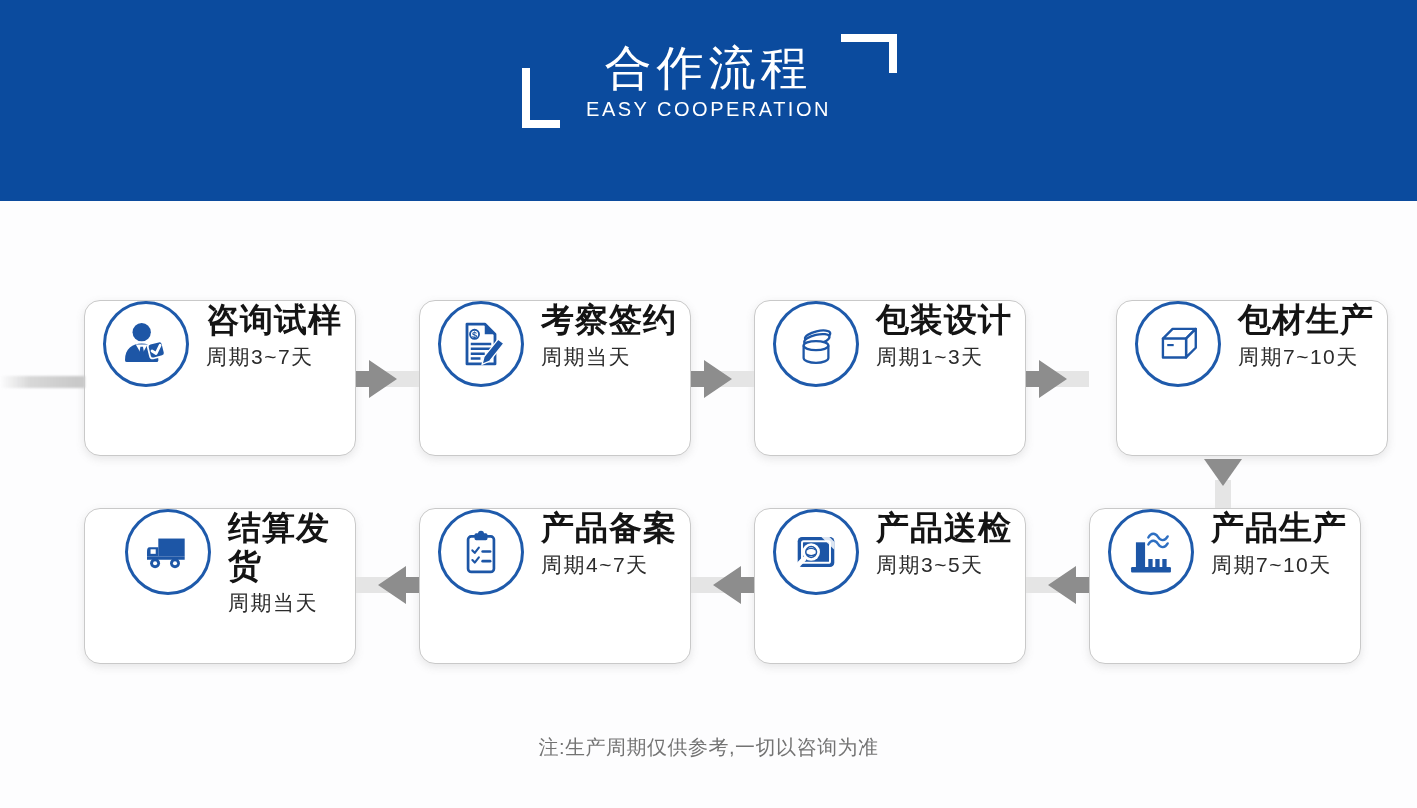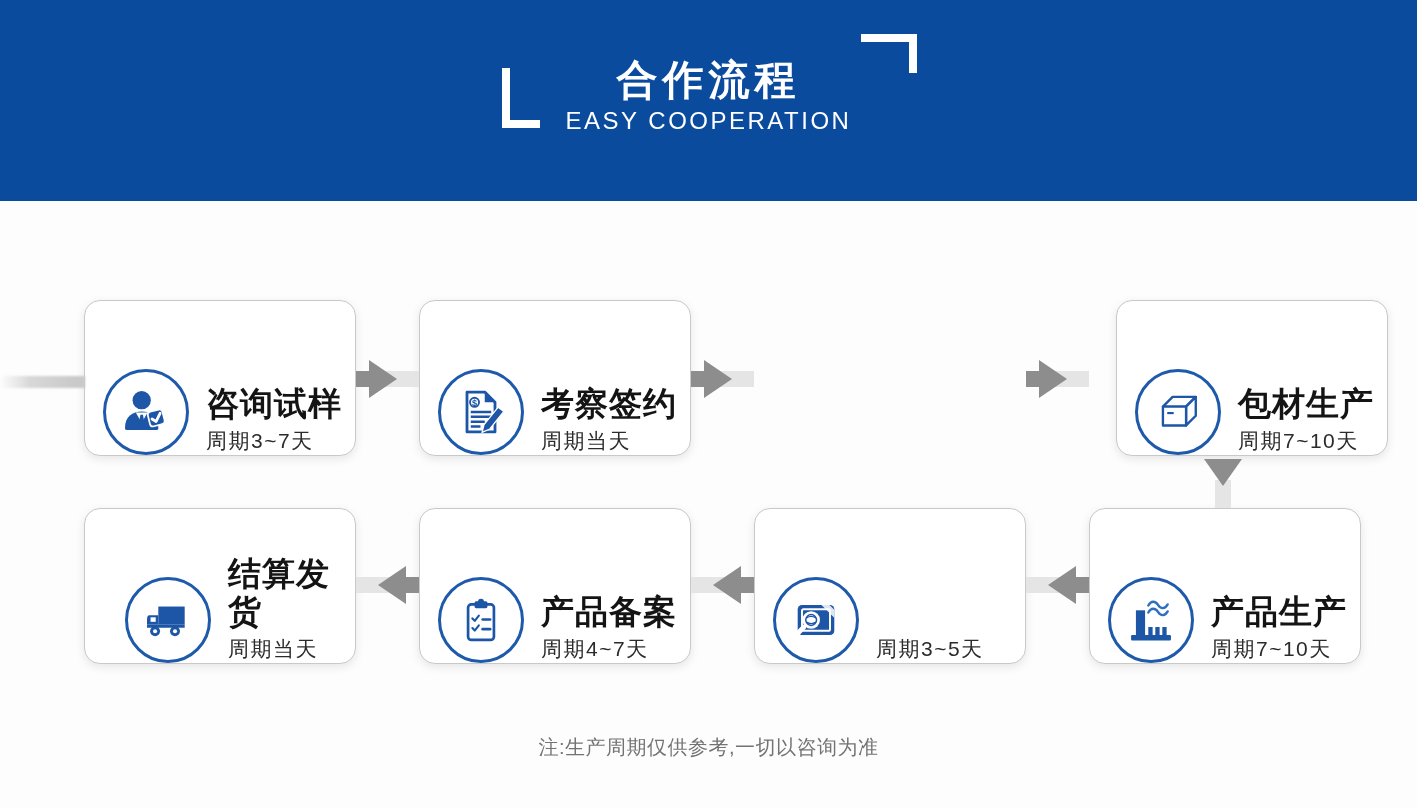--- a/index.html
+++ b/index.html
@@ -3,34 +3,34 @@
 <meta charset="utf-8">
 <style>
   html,body { margin:0; padding:0; }
   body { font-family:"Liberation Sans","DejaVu Sans",sans-serif; background:#ffffff; }
   .page { position:relative; width:1417px; height:808px; background:#fdfdfe; overflow:hidden; }
 
   
   .header { position:absolute; top:0; left:0; width:100%; height:201px; background:#0b4b9e; color:#fff; }
   .title-area { position:absolute; top:0; left:0; width:100%; text-align:center; }
   .title-wrap { display:inline-block; position:relative; margin-top:42px; }
-  .main-title { font-size:41px; font-weight:700; letter-spacing:5px; line-height:1.1;margin-top:16px; }
-  .sub-title { font-size:24px; letter-spacing:2.5px; margin-top:4px; font-weight:500; }
+  .main-title { font-size:47px; font-weight:400; letter-spacing:5px; line-height:1.1; }
+  .sub-title { font-size:20px; letter-spacing:2.5px; margin-top:4px; font-weight:500; }
   .bracket-left { position:absolute; left:-64px; top:26px; width:30px; height:52px;
                   border-left:8px solid #fff; border-bottom:8px solid #fff; }
   .bracket-right { position:absolute; right:-66px; top:-8px; width:48px; height:31px;
                    border-top:8px solid #fff; border-right:8px solid #fff; }
   .tagline { position:absolute; top:143px; width:100%; text-align:center; font-size:26px;
              font-weight:700; letter-spacing:1px; }
 
   
   .card { position:absolute; width:272px; height:156px; background:#fff;
           border:1px solid #c9c9c9; border-radius:16px;
           box-shadow:0 3px 8px rgba(110,110,110,.16);
-          display:flex; align-items:flex-end; padding-left:18px; box-sizing:border-box; gap:17px; }
+          display:flex; align-items:flex-start; padding-left:18px; box-sizing:border-box; gap:17px; }
   .icon-circle { width:80px; height:80px; border-radius:50%; border:3px solid #1e5aab;
                  background:#fff; display:flex; align-items:center; justify-content:center; flex:0 0 auto; }
   .icon-circle svg { width:56px; height:56px; display:block; }
   .card-title { font-size:33px; font-weight:700; color:#141414; letter-spacing:1px; line-height:1.15; }
   .card-period { font-size:21px; color:#2b2b2b; letter-spacing:1.5px; margin-top:4px; }
 
   
   .arrow { position:absolute; }
   .arrow svg { display:block; }
   .entry-line { position:absolute; left:0; top:376px; width:85px; height:12px;
@@ -86,20 +86,37 @@
         <path d="M16.5 26 h19 M16.5 30.5 h19 M16.5 35 h13 M16.5 39.5 h9" stroke="#1d56a6" stroke-width="2.3"></path>
         <path d="M27 45 l1.8-7.2 L42 21.5 l5.2 4 -13 16.3 z" fill="#1d56a6" stroke="#fff" stroke-width="1.2"></path>
       </svg>
     </div>
     <div class="card-text">
       <div class="card-title">考察签约</div>
       <div class="card-period">周期当天</div>
     </div>
   </div>
 
+  <div class="card" style="left:754px; top:300px;">
+    <div class="icon-circle">
+      <svg viewBox="0 0 52 52">
+        <g fill="#fff" stroke="#1d56a6" stroke-width="2.1">
+          <ellipse cx="27.5" cy="18.5" rx="12" ry="4.4" transform="rotate(-13 27.5 18.5)"></ellipse>
+          <ellipse cx="26.8" cy="21.8" rx="12" ry="4.4" transform="rotate(-13 26.8 21.8)"></ellipse>
+          <path d="M14.5 27.5 h23 v11.5 a11.5 4.5 0 0 1 -23 0 z" stroke="none"></path>
+          <ellipse cx="26" cy="27.5" rx="11.5" ry="4.2"></ellipse>
+          <path d="M14.5 27.5 v11.5 a11.5 4.5 0 0 0 23 0 V27.5" fill="none"></path>
+        </g>
+      </svg>
+    </div>
+    <div class="card-text">
+      <div class="card-title">包装设计</div>
+      <div class="card-period">周期1~3天</div>
+    </div>
+  </div>
 
   <div class="card" style="left:1116px; top:300px;">
     <div class="icon-circle">
       <svg viewBox="0 0 52 52">
         <g fill="#fff" stroke="#1d56a6" stroke-width="2.2" stroke-linejoin="round">
           <path d="M12 21 L21 12 L42.5 12 L33.5 21 Z"></path>
           <path d="M33.5 21 L42.5 12 L42.5 29.5 L33.5 38.5 Z"></path>
           <rect x="12" y="21" width="21.5" height="17.5"></rect>
         </g>
         <path d="M16 27 h6" stroke="#1d56a6" stroke-width="2"></path>
@@ -158,20 +175,21 @@
         <rect x="9" y="12" width="34" height="28" rx="4" fill="#1d56a6"></rect>
         <path d="M31 12 L43 24 L43 16.5 L38.5 12 Z" fill="rgba(255,255,255,.85)"></path>
         <rect x="13" y="16" width="26" height="20" rx="1.5" fill="none" stroke="#fff" stroke-width="1.8"></rect>
         <circle cx="21.5" cy="26" r="8.2" fill="#fff"></circle>
         <circle cx="21.5" cy="26" r="5" fill="none" stroke="#1d56a6" stroke-width="1.4"></circle>
         <path d="M17.2 24 q4.3-2.8 8.6 0 M17.2 28 q4.3 2.8 8.6 0" fill="none" stroke="#1d56a6" stroke-width="1.2"></path>
         <path d="M14.8 32.5 L9.5 38" stroke="#fff" stroke-width="4.5" stroke-linecap="round"></path>
       </svg>
     </div>
     <div class="card-text">
+      <div class="card-title">产品送检</div>
       <div class="card-period">周期3~5天</div>
     </div>
   </div>
 
   <div class="card" style="left:1089px; top:508px;">
     <div class="icon-circle">
       <svg viewBox="0 0 52 52">
         <g fill="#1d56a6">
           <rect x="7.5" y="40" width="37" height="5" rx="1"></rect>
           <rect x="12" y="17" width="8.5" height="25"></rect>

